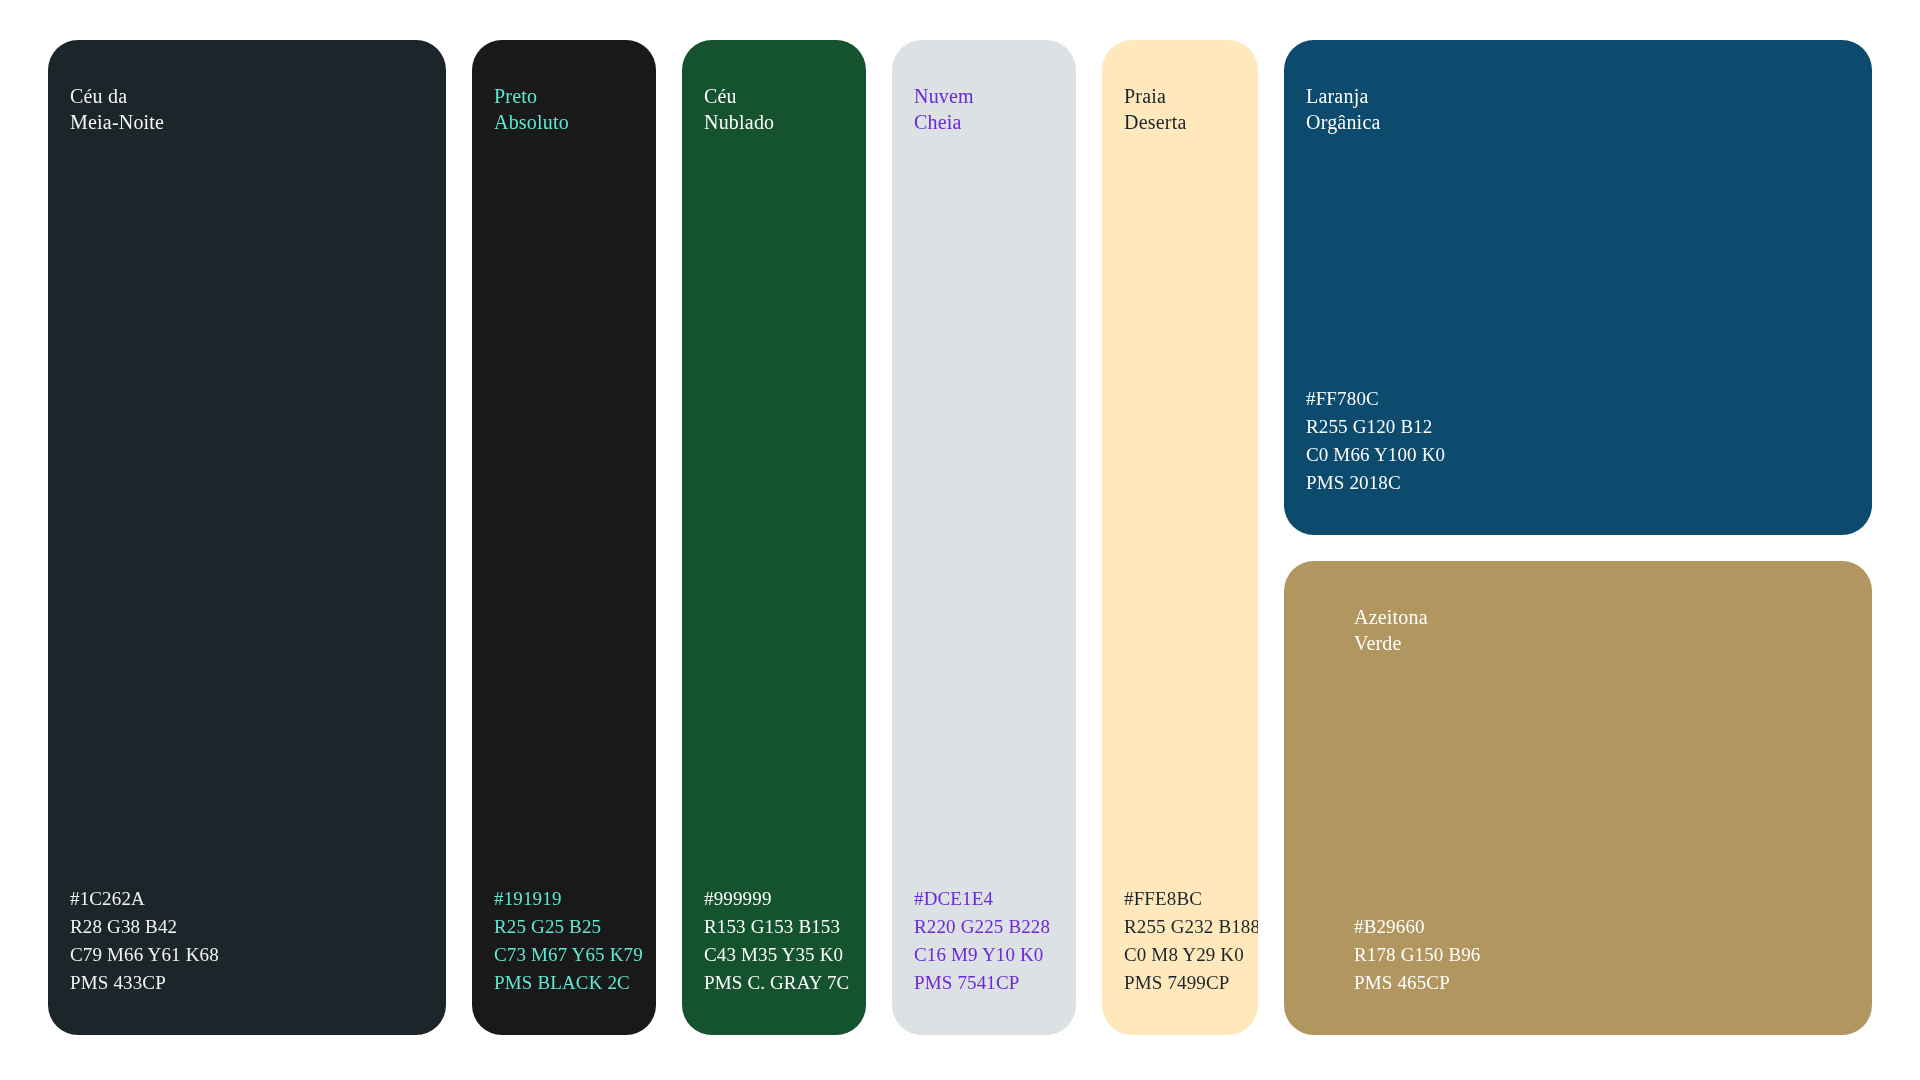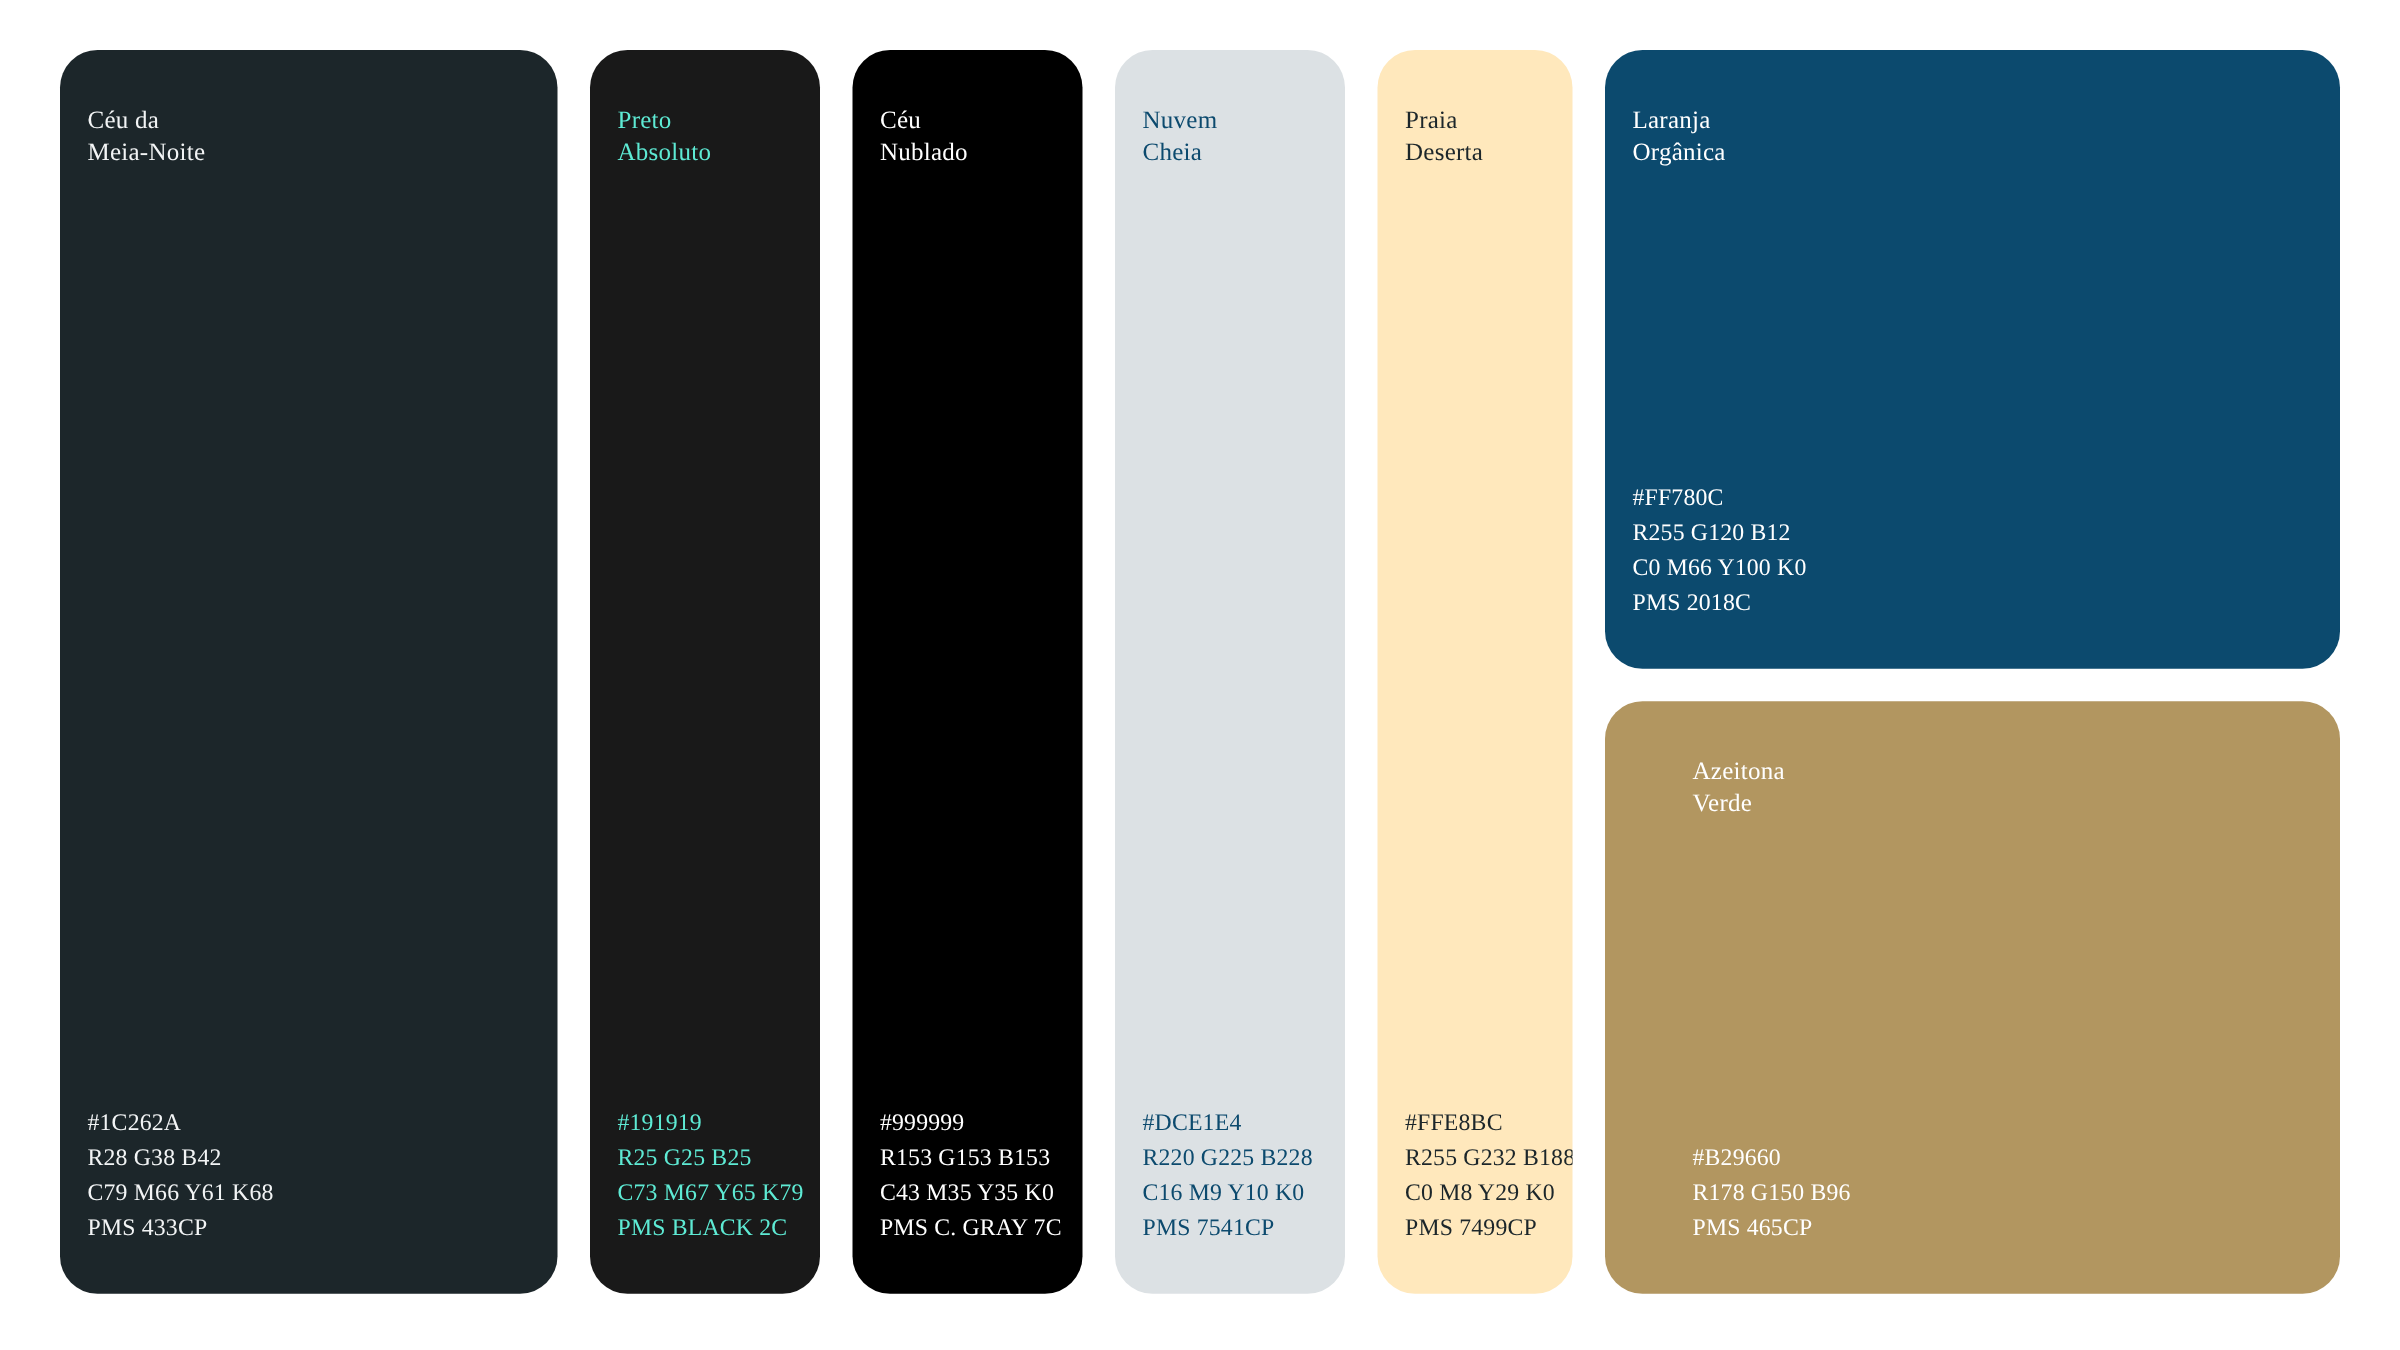--- a/index.html
+++ b/index.html
@@ -110,32 +110,32 @@
     <div class="swatch-title">Preto
 Absoluto</div>
     <div class="swatch-codes">
       <div>#191919</div>
       <div>R25 G25 B25</div>
       <div>C73 M67 Y65 K79</div>
       <div>PMS BLACK 2C</div>
     </div>
   </div>
 
-  <div class="swatch col-w3" style="background-color: #000000; color: rgb(255, 255, 255); border-radius: 30px;">
+  <div class="swatch col-w3" style="background-color: #14532d; color: rgb(255, 255, 255); border-radius: 30px;">
     <div class="swatch-title">Céu
 Nublado</div>
     <div class="swatch-codes">
       <div>#999999</div>
       <div>R153 G153 B153</div>
       <div>C43 M35 Y35 K0</div>
       <div>PMS C. GRAY 7C</div>
     </div>
   </div>
 
-  <div class="swatch col-w4" style="background-color: rgb(220, 225, 228); color: #0c4a6e;">
+  <div class="swatch col-w4" style="background-color: rgb(220, 225, 228); color: #6d28d9;">
     <div class="swatch-title">Nuvem
 Cheia</div>
     <div class="swatch-codes">
       <div>#DCE1E4</div>
       <div>R220 G225 B228</div>
       <div>C16 M9 Y10 K0</div>
       <div>PMS 7541CP</div>
     </div>
   </div>
 

